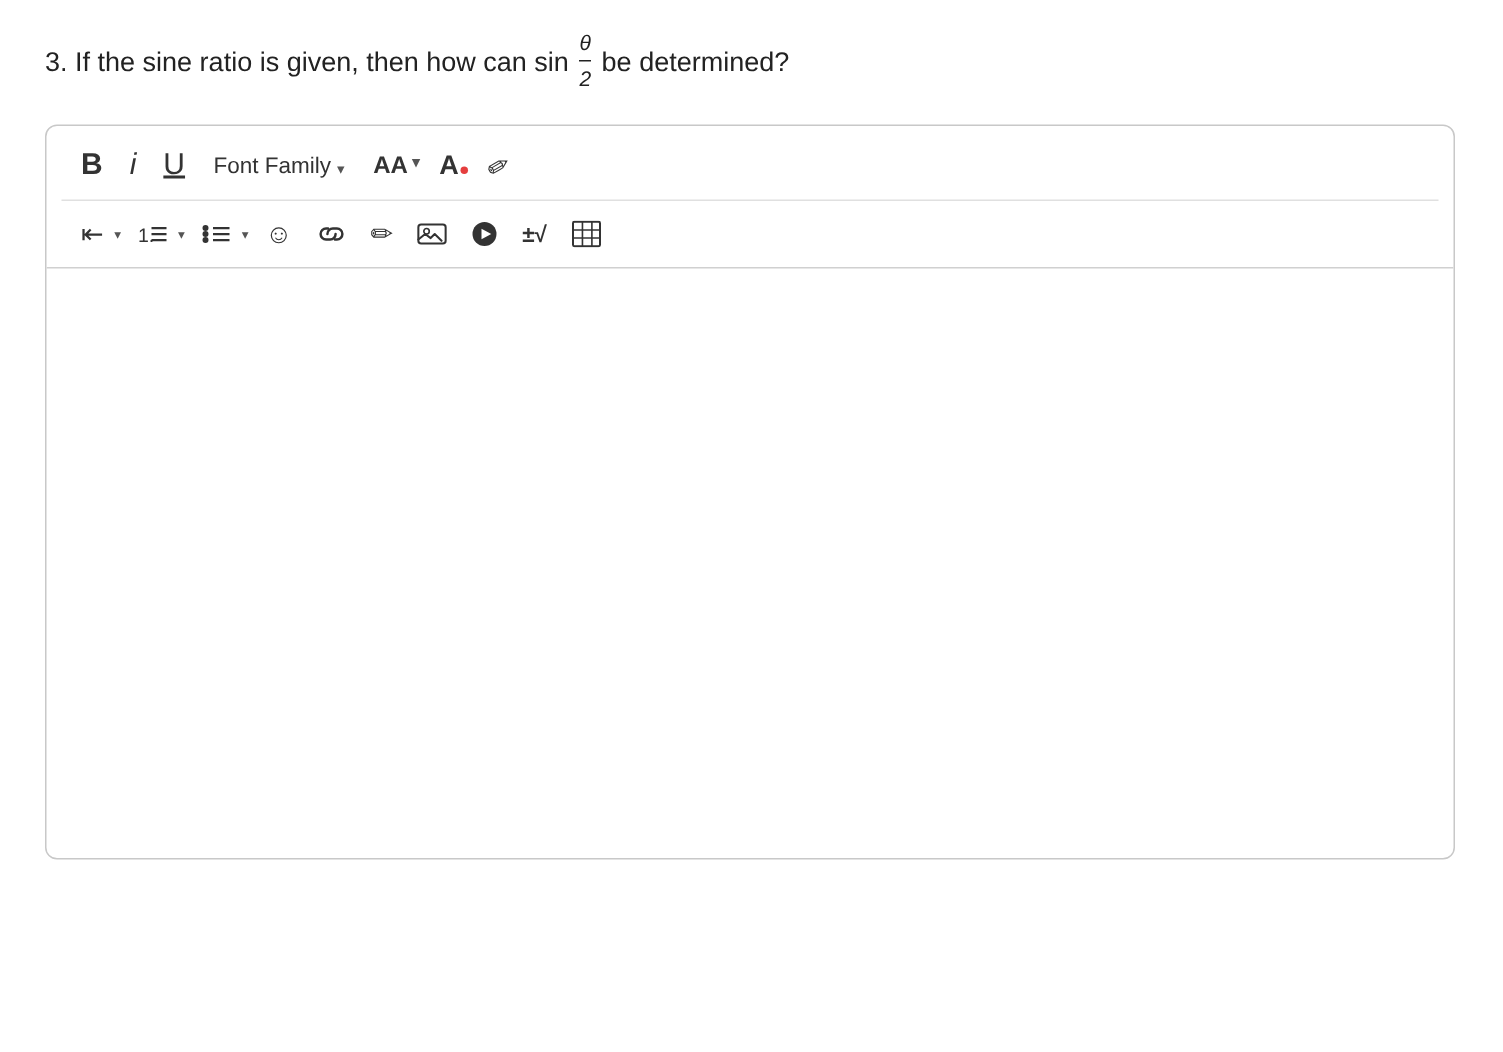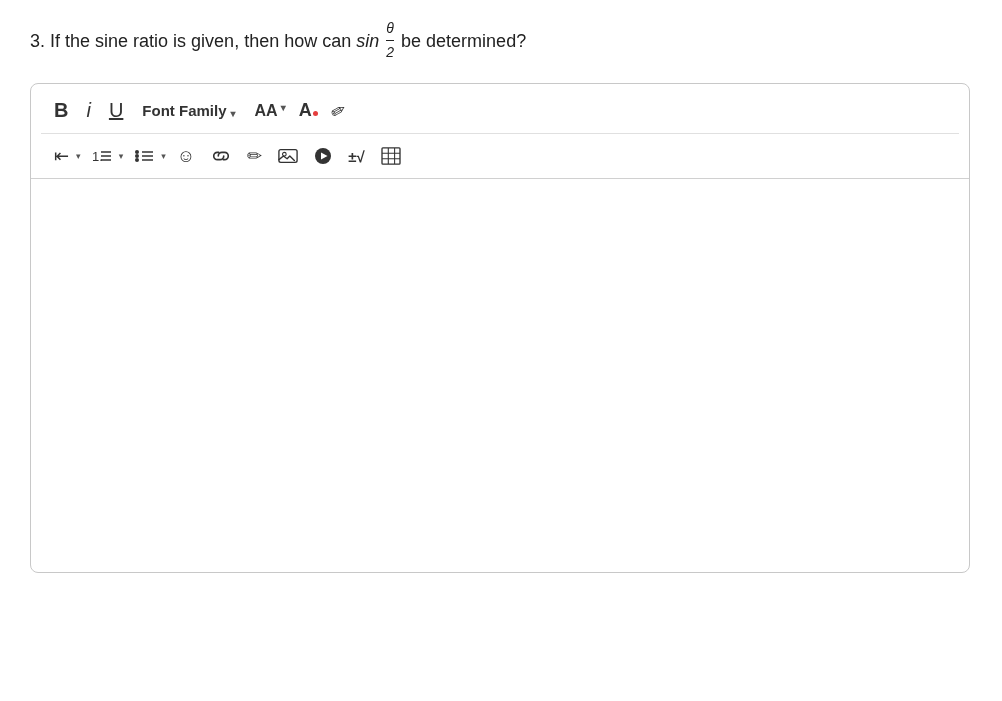--- a/index.html
+++ b/index.html
@@ -16,21 +16,20 @@
     }
 
     .question-text {
       font-size: 18px;
       color: #222;
       margin-bottom: 18px;
       line-height: 1.5;
     }
 
     .question-text .math {
-      font-style: italic;
       margin-top: 48px;
     }
 
     .fraction {
       display: inline-flex;
       flex-direction: column;
       align-items: center;
       vertical-align: middle;
       font-size: 14px;
       margin: 0 2px;
@@ -110,21 +109,20 @@
 
     .font-family-dropdown {
       display: flex;
       align-items: flex-end;
       gap: 4px;
       cursor: pointer;
       font-size: 15px;
       color: #333;
       padding: 3px 6px;
       border-radius: 3px;
-      font-weight: bold;
     }
 
     .dropdown-arrow {
       font-size: 10px;
       color: #555;
     }
 
     .font-size-dropdown {
       display: flex;
       align-items: flex-start;

